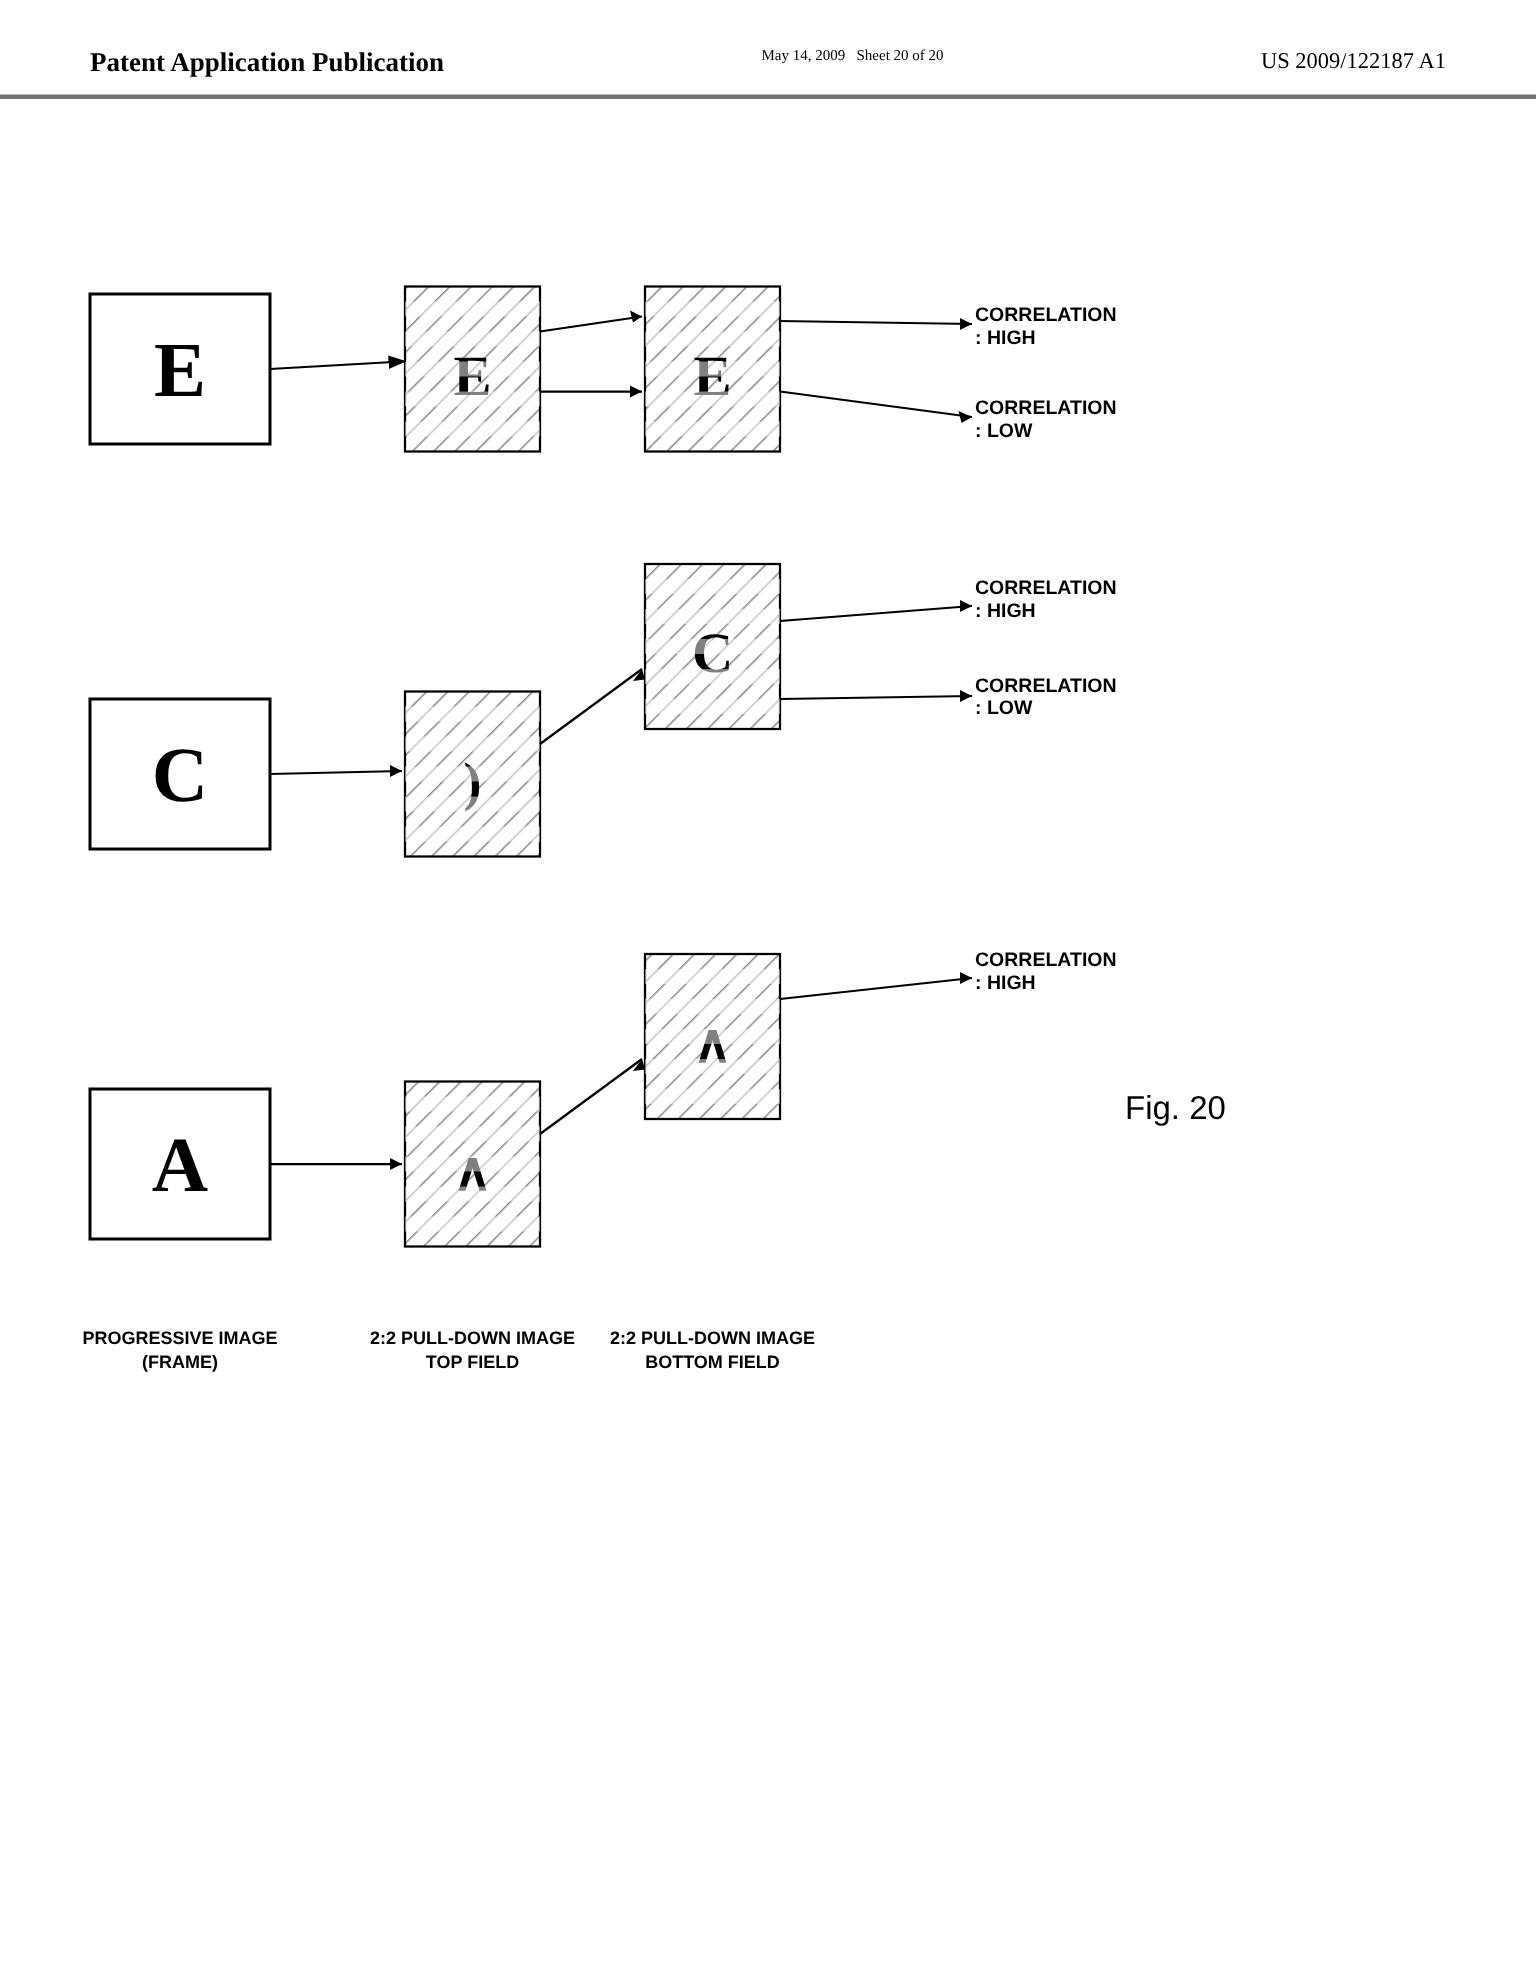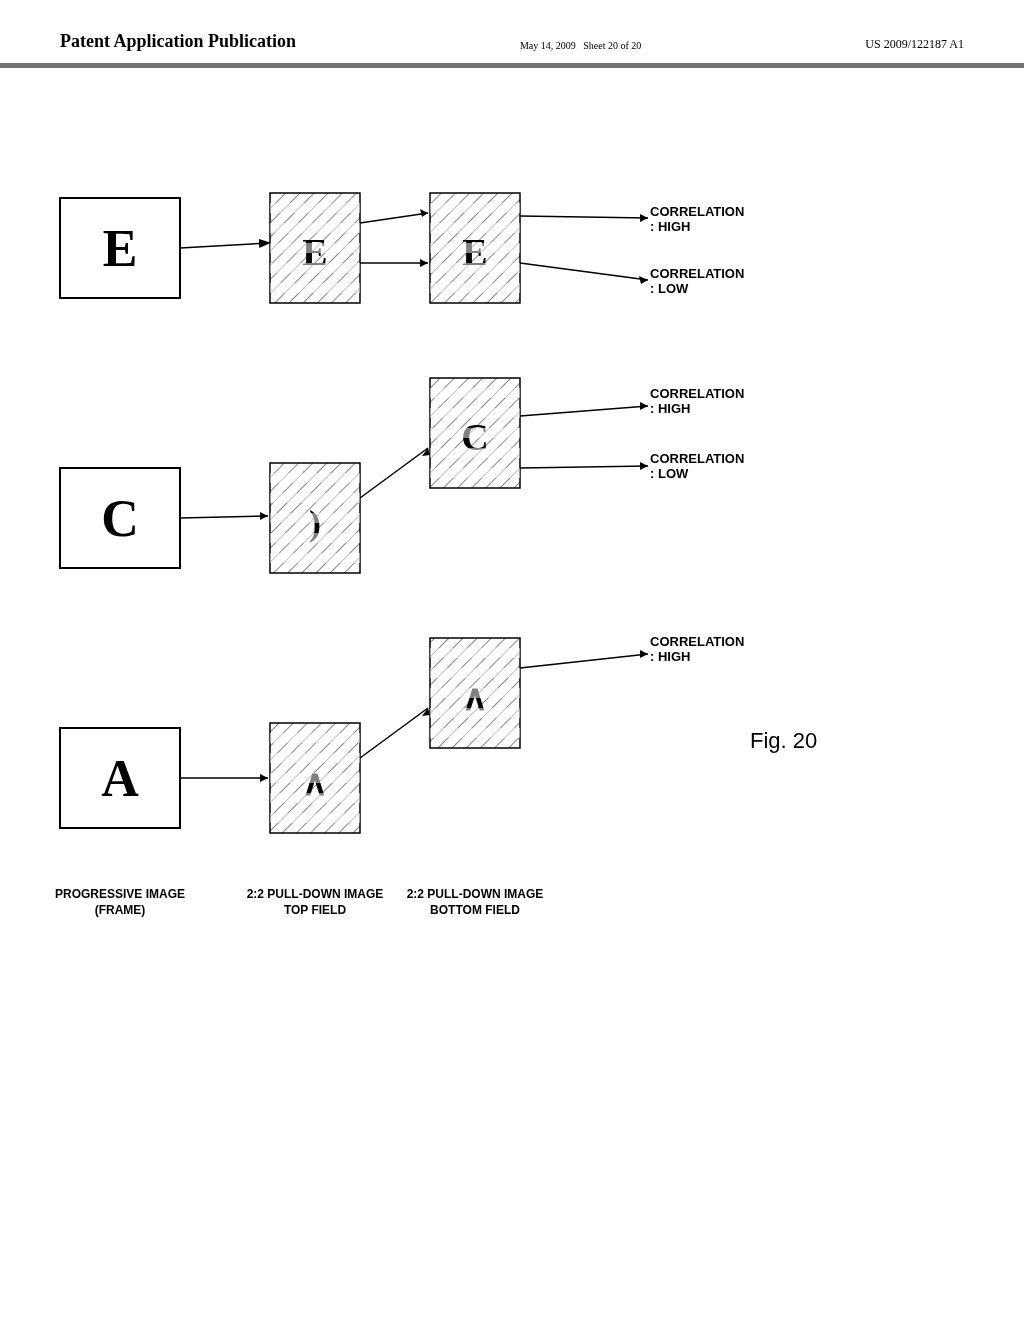--- a/index.html
+++ b/index.html
@@ -8,39 +8,39 @@
       font-family: 'Times New Roman', Times, serif;
       width: 1024px;
       min-height: 1320px;
       position: relative;
       overflow: hidden;
     }
 
     .page-header {
       display: flex;
       justify-content: space-between;
-      align-items: flex-end;
+      align-items: flex-start;
       padding: 30px 60px 10px 60px;
-      border-bottom: 5px solid #737373;
+      border-bottom: 3px solid #737373;
     }
 
     .header-left {
       font-weight: bold;
       font-size: 18px;
       line-height: 1.3;
     }
 
     .header-center {
       font-size: 10px;
       text-align: center;
       line-height: 1.5;
     }
 
     .header-right {
-      font-size: 12px;
+      font-size: 15px;
       text-align: right;
       line-height: 1.5;
     }
 
     .diagram-area {
       position: relative;
       width: 100%;
       height: 1220px;
     }
 

